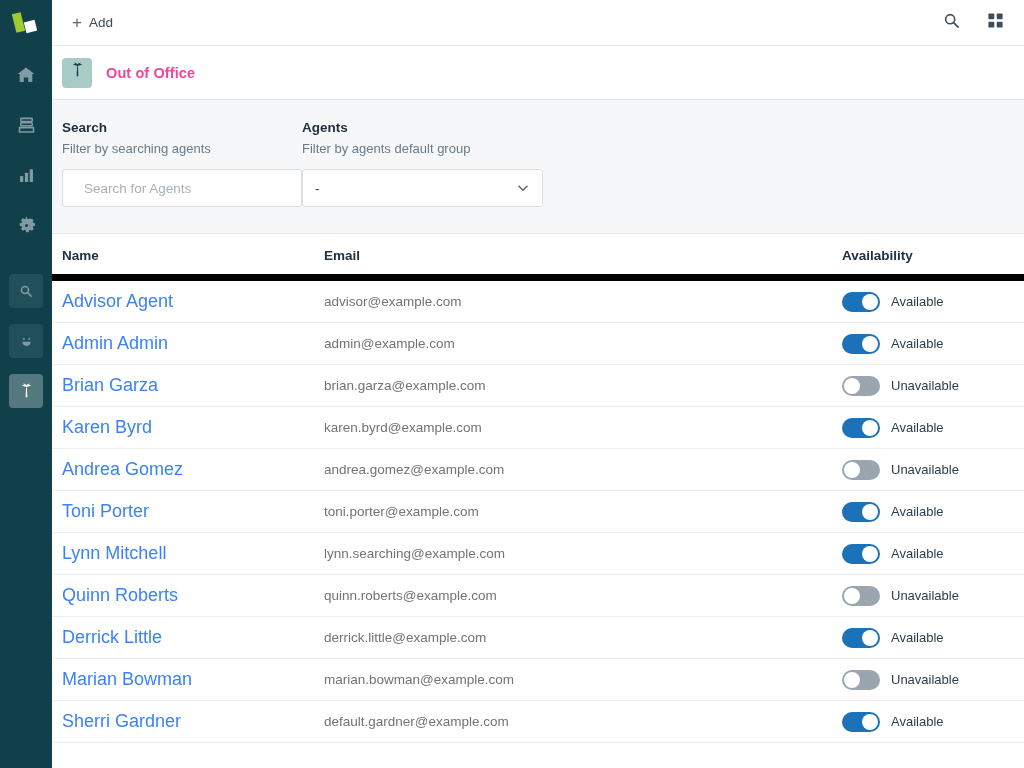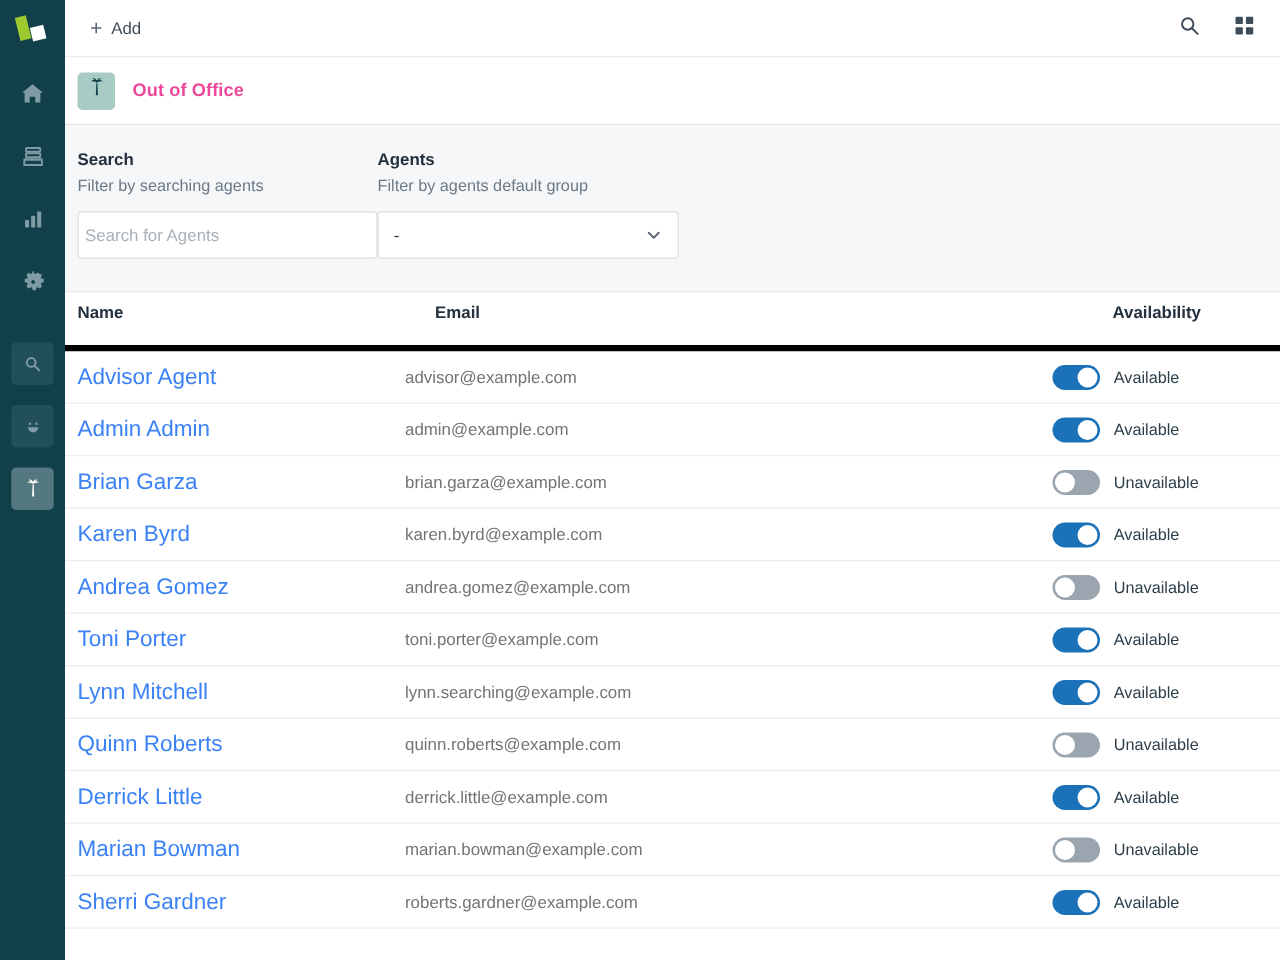--- a/index.html
+++ b/index.html
@@ -97,21 +97,21 @@
   }
   .filter-group { display: flex; flex-direction: column; }
   .filter-label { font-size: 13.5px; font-weight: 700; color: #23313e; }
   .filter-hint { font-size: 13px; color: #6b7a87; margin-top: 6px; }
   .filter-input {
     margin-top: 13px;
     width: 240px; height: 38px;
     border: 1px solid #dcdfe2; border-radius: 3px;
     background: #ffffff;
     font-size: 13.5px; color: #2c3e4a;
-    padding: 0 5px;
+    padding: 0 21px;
     font-family: "Liberation Sans", sans-serif;
     outline: none;
   }
   .filter-input::placeholder { color: #a8b0b8; }
   .filter-select {
     margin-top: 13px;
     width: 241px; height: 38px;
     border: 1px solid #dcdfe2; border-radius: 3px;
     background: #ffffff;
     display: flex; align-items: center; justify-content: space-between;
@@ -123,23 +123,23 @@
   
   .table-wrap { flex: 1; overflow: hidden; background: #fff; }
   .trow {
     display: flex; align-items: center;
     height: 42px;
     border-bottom: 1px solid #ebedee;
     padding-left: 10px;
   }
   .thead {
     height: 47px;
-    border-bottom: 5px solid #000000;
+    border-bottom: 7px solid #000000;
+    align-items: flex-end;
     padding-bottom: 11px;
-    gap: 24px;
   }
   .thead .c { font-size: 13.5px; font-weight: 700; color: #23313e; }
   .c-name { width: 262px; min-width: 262px; font-size: 18px; color: #3b82f6; }
   .c-email { width: 518px; min-width: 518px; font-size: 13.5px; color: #737373; }
   .c-avail { flex: 1; display: flex; align-items: center; }
   .thead .c-avail { align-items: flex-end; }
 
   .toggle {
     width: 38px; height: 20px; border-radius: 10px;
     position: relative; cursor: pointer; flex-shrink: 0;
@@ -408,21 +408,21 @@
             <div class="c-email">marian.bowman@example.com</div>
             <div class="c-avail">
               <div class="toggle">
                 <div class="knob"></div>
               </div>
               <span class="avail-label">Unavailable</span>
             </div>
           </div>
           <div class="trow">
             <div class="c-name">Sherri Gardner</div>
-            <div class="c-email">roberts.gardner@example.com</div>
+            <div class="c-email">default.gardner@example.com</div>
             <div class="c-avail">
               <div class="toggle on">
                 <div class="knob"></div>
               </div>
               <span class="avail-label">Available</span>
             </div>
           </div>
         </div>
     </div>
 

